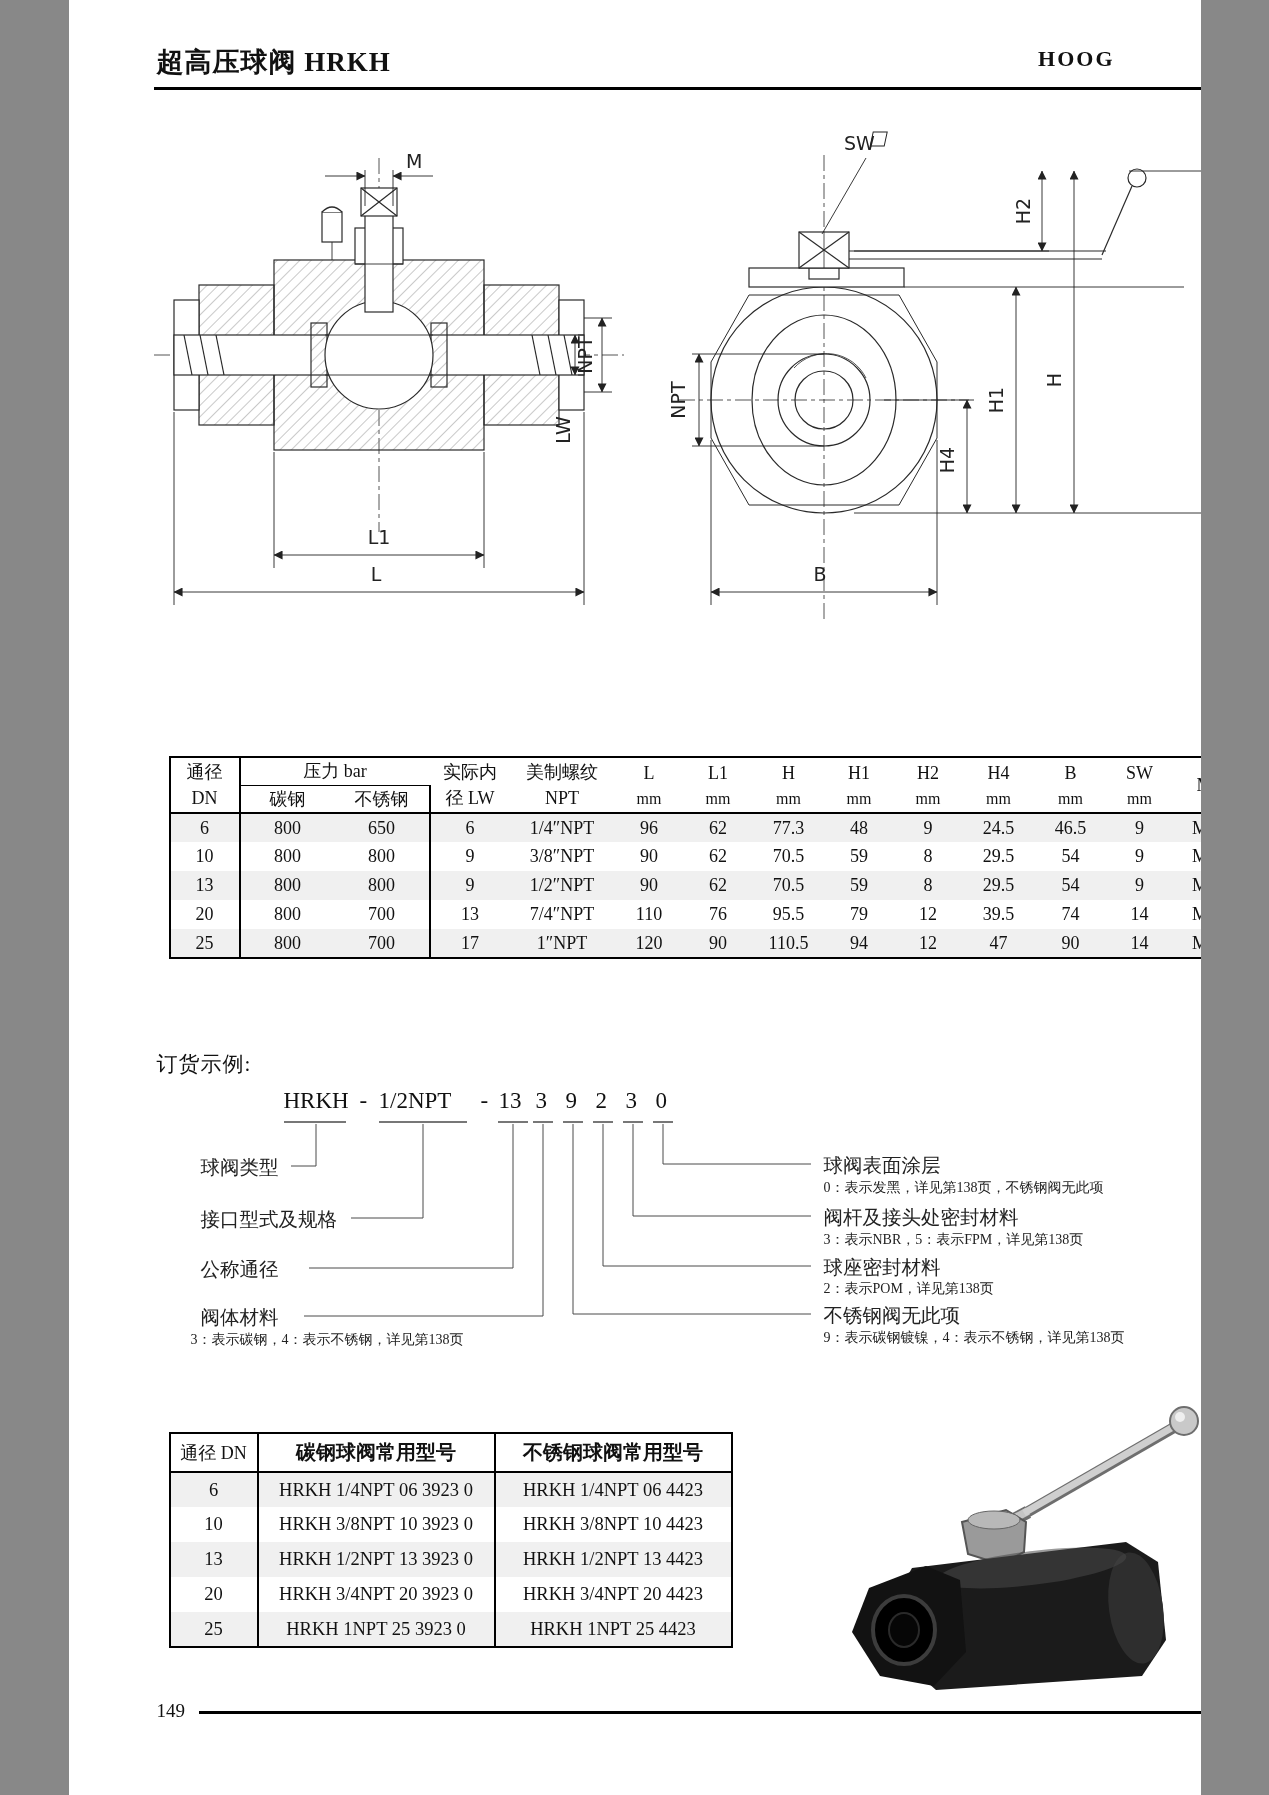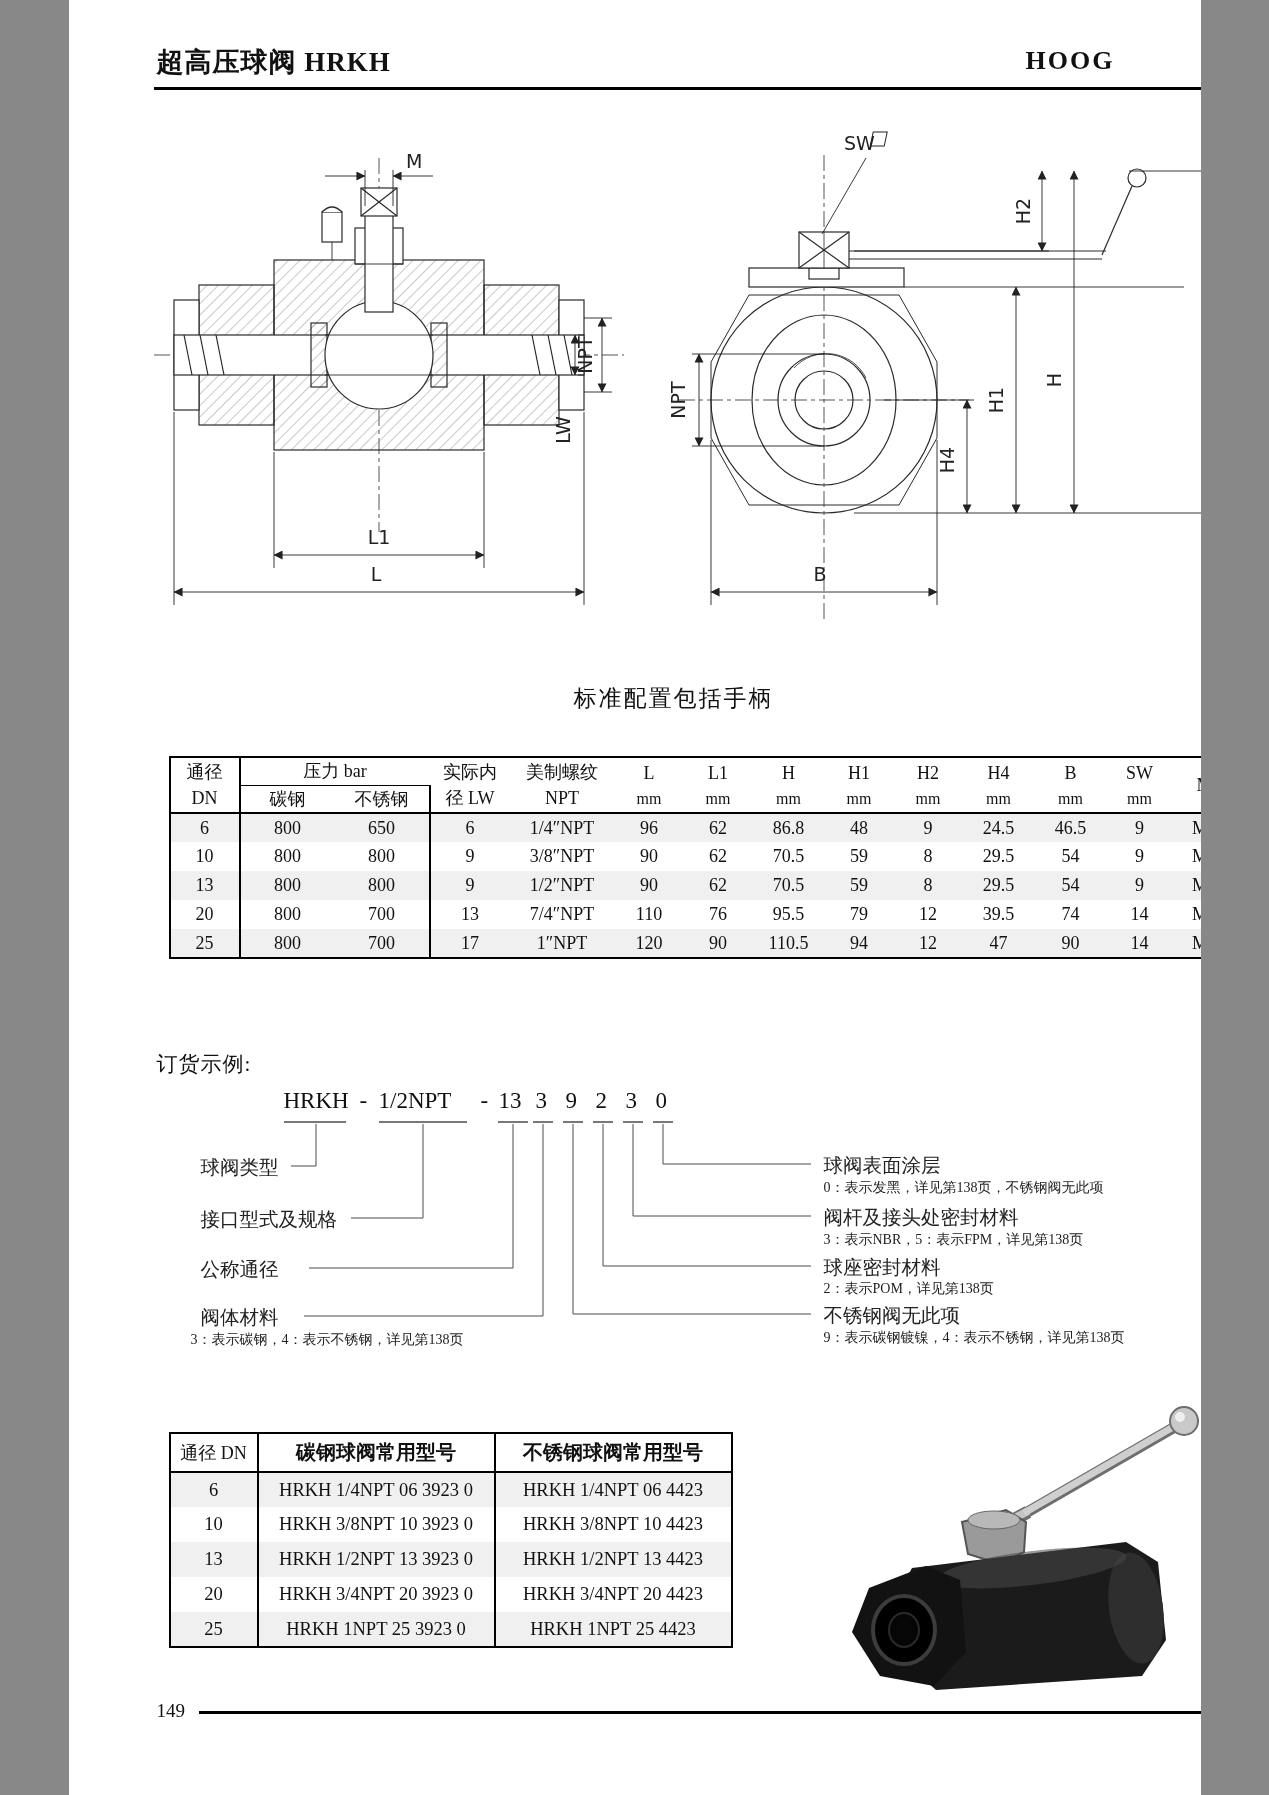--- a/index.html
+++ b/index.html
@@ -4,21 +4,21 @@
 <style>
   * { margin:0; padding:0; box-sizing:border-box; }
   html,body { background:#888; }
   .page {
     position:relative; width:1132px; height:1795px; background:#ffffff;
     margin:0 auto; overflow:hidden;
     font-family:"Liberation Serif","DejaVu Serif",serif; color:#111;
   }
   
   .hdr-title { position:absolute; left:88px; top:44px; font-size:27px; font-weight:bold; letter-spacing:1px; }
-  .hdr-brand { position:absolute; right:86px; top:46px; font-size:26px; font-weight:bold; letter-spacing:2px; }
+  .hdr-brand { position:absolute; right:86px; top:46px; font-size:22px; font-weight:bold; letter-spacing:2px; }
   .hdr-rule  { position:absolute; left:85px; top:87px; width:1100px; height:3px; background:#000; }
   
   .drawing-svg { position:absolute; left:85px; top:100px; }
   .drawing-svg text { font-family:"DejaVu Sans","Liberation Sans",sans-serif; font-size:19px; fill:#222; }
   .caption { position:absolute; left:380px; top:683px; width:450px; text-align:center; font-size:23px; letter-spacing:2px; }
   
   .dim-wrap { position:absolute; left:100px; top:756px; width:1068px;border-radius:23px; }
   table { border-collapse:collapse; table-layout:fixed; width:100%; }
   .dim-table { border:2px solid #000; font-size:18px; }
   .dim-table thead th { font-weight:normal; padding:1px 2px; text-align:center; vertical-align:middle; }
@@ -192,21 +192,20 @@
     <text x="690" y="50">SW</text>
     <rect x="726" y="32" width="14" height="14" transform="skewX(-12)" stroke="#222" fill="none"></rect>
     <text x="876" y="111" text-anchor="middle" transform="rotate(-90 876 111)">H2</text>
     <text x="849" y="300" text-anchor="middle" transform="rotate(-90 849 300)">H1</text>
     <text x="800" y="360" text-anchor="middle" transform="rotate(-90 800 360)">H4</text>
     <text x="907" y="280" text-anchor="middle" transform="rotate(-90 907 280)">H</text>
     <text x="531" y="300" text-anchor="middle" transform="rotate(-90 531 300)">NPT</text>
     <text x="666" y="481" text-anchor="middle">B</text>
   </svg>
 
-  <div class="caption">标准配置包括手柄</div>
 
   <div class="dim-wrap">
     <table class="dim-table">
       <colgroup>
         <col style="width:70px">
           <col style="width:95px">
           <col style="width:95px">
           <col style="width:80px">
           <col style="width:105px">
         <col style="width:69px">
@@ -275,21 +274,21 @@
       </thead>
       <tbody>
           <tr class="stripe">
             <td class="vr">6</td>
             <td>800</td>
             <td class="vr">650</td>
             <td>6</td>
             <td>1/4″NPT</td>
             <td>96</td>
             <td>62</td>
-            <td>86.8</td>
+            <td>77.3</td>
             <td>48</td>
             <td>9</td>
             <td>24.5</td>
             <td>46.5</td>
             <td>9</td>
             <td>M5</td>
           </tr>
           <tr>
             <td class="vr">10</td>
             <td>800</td>

